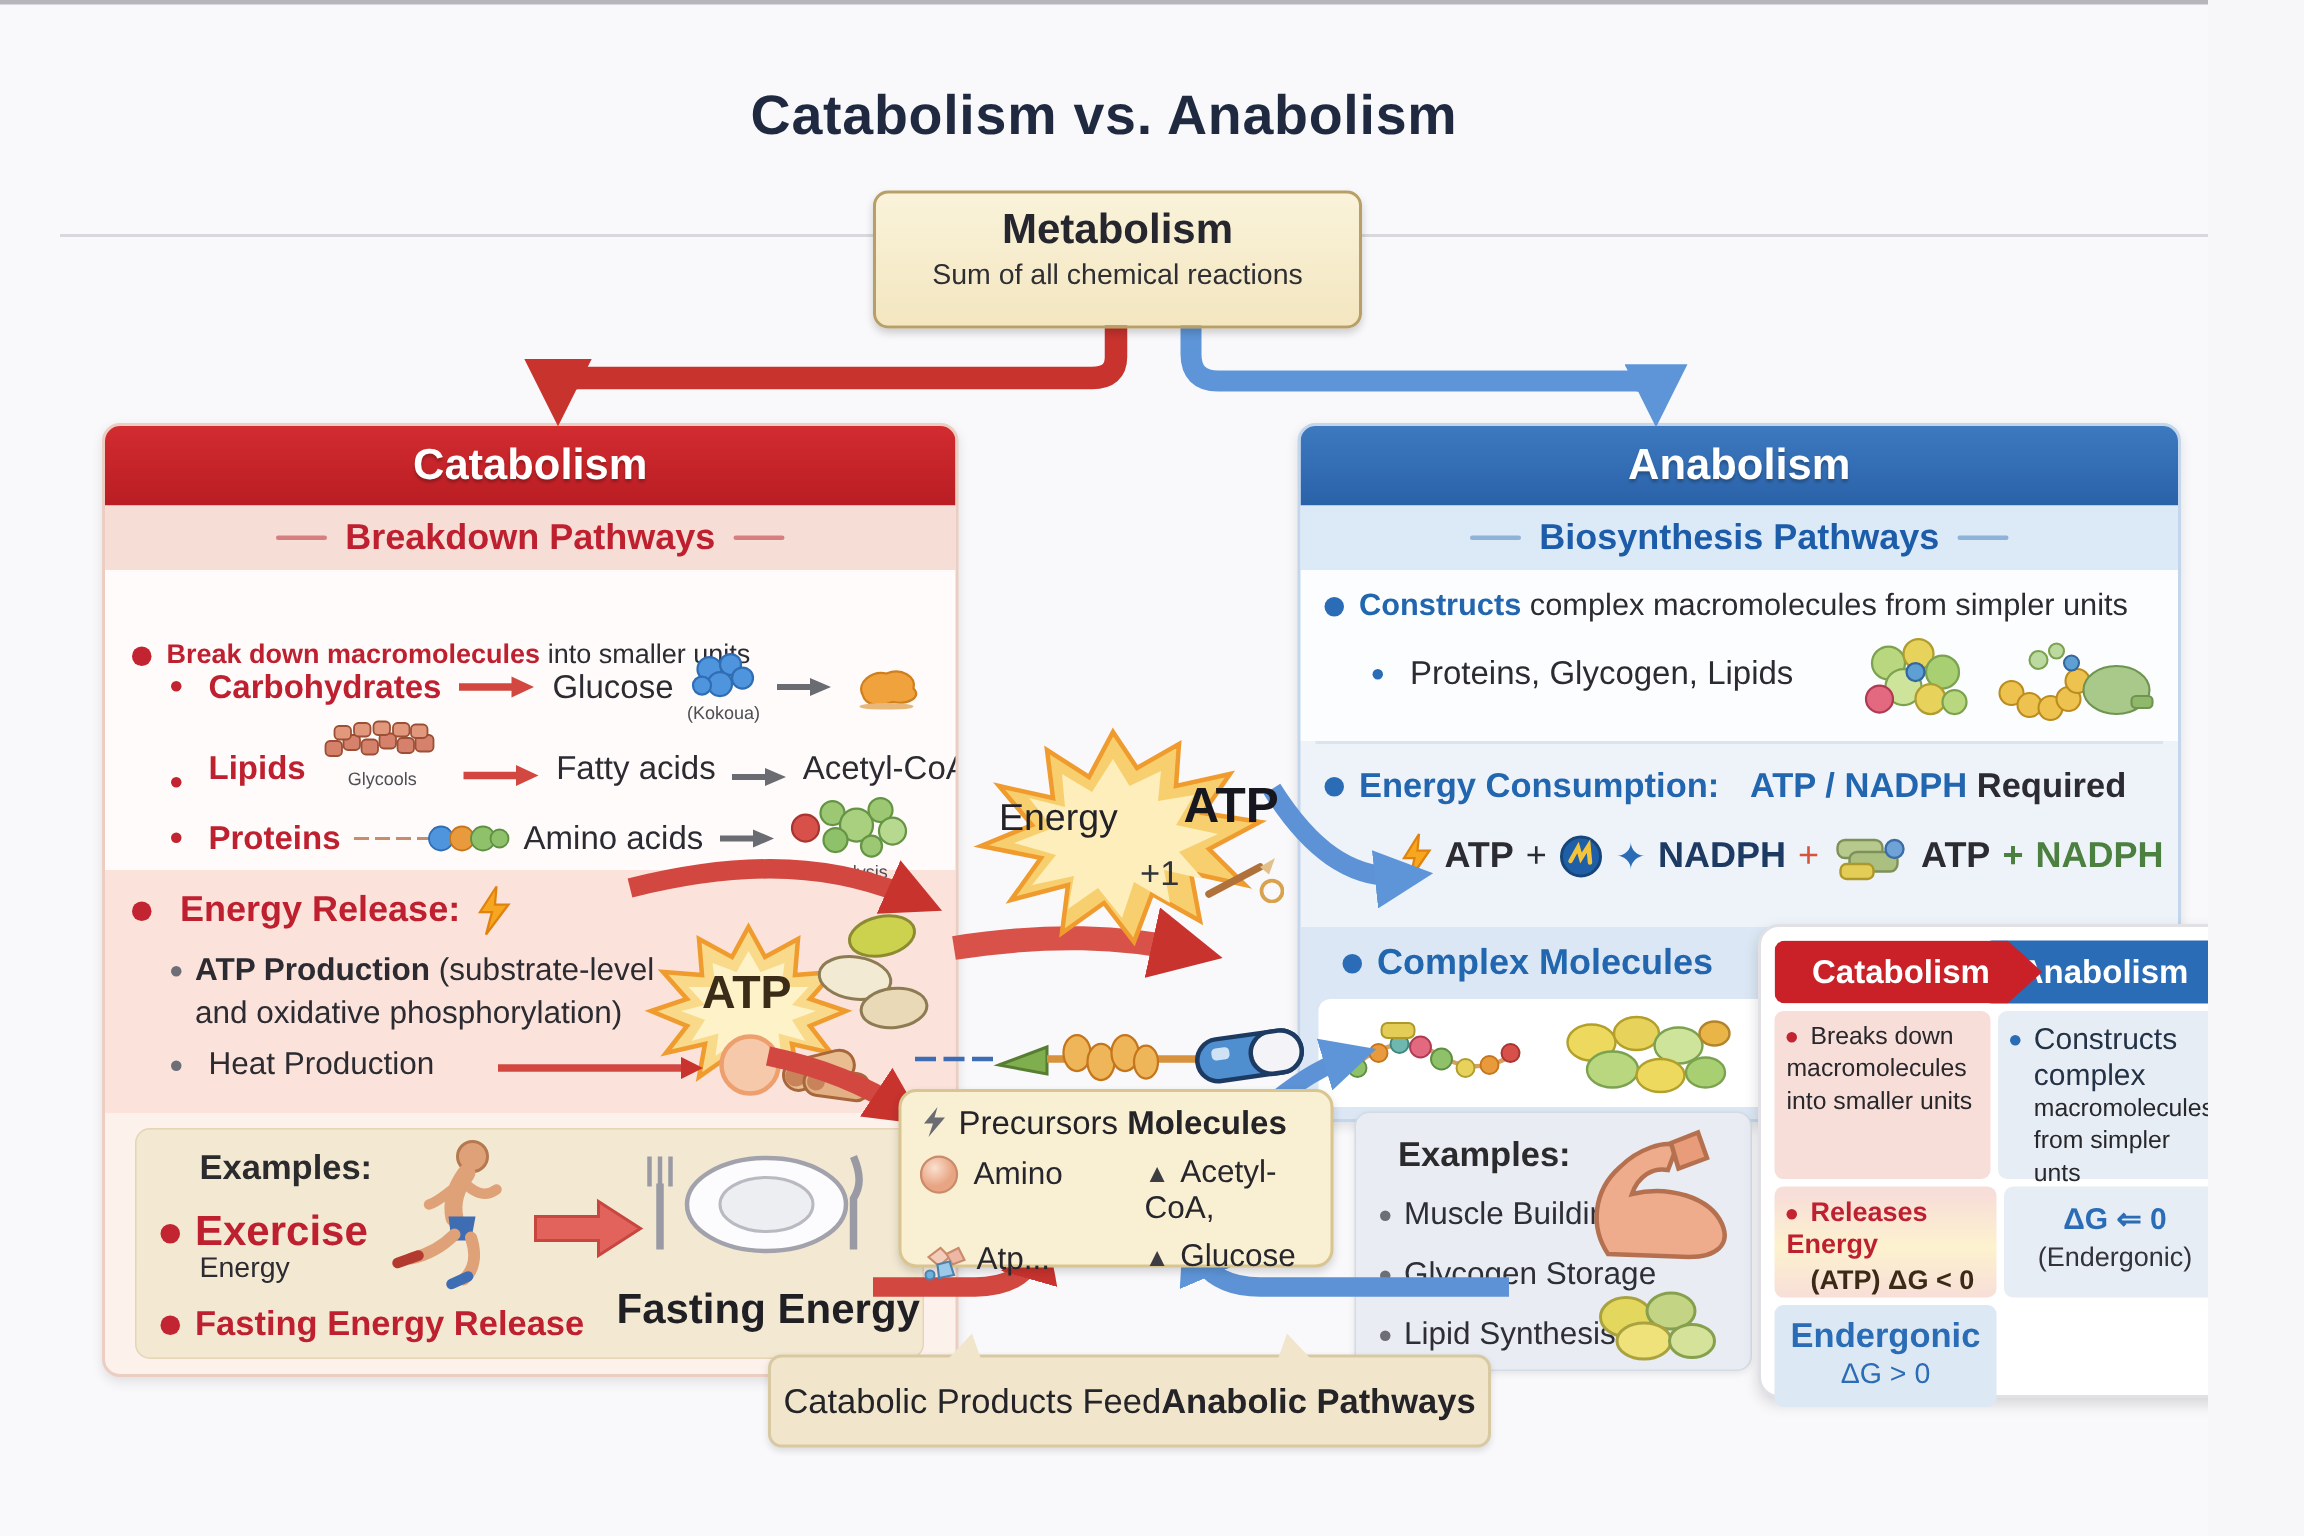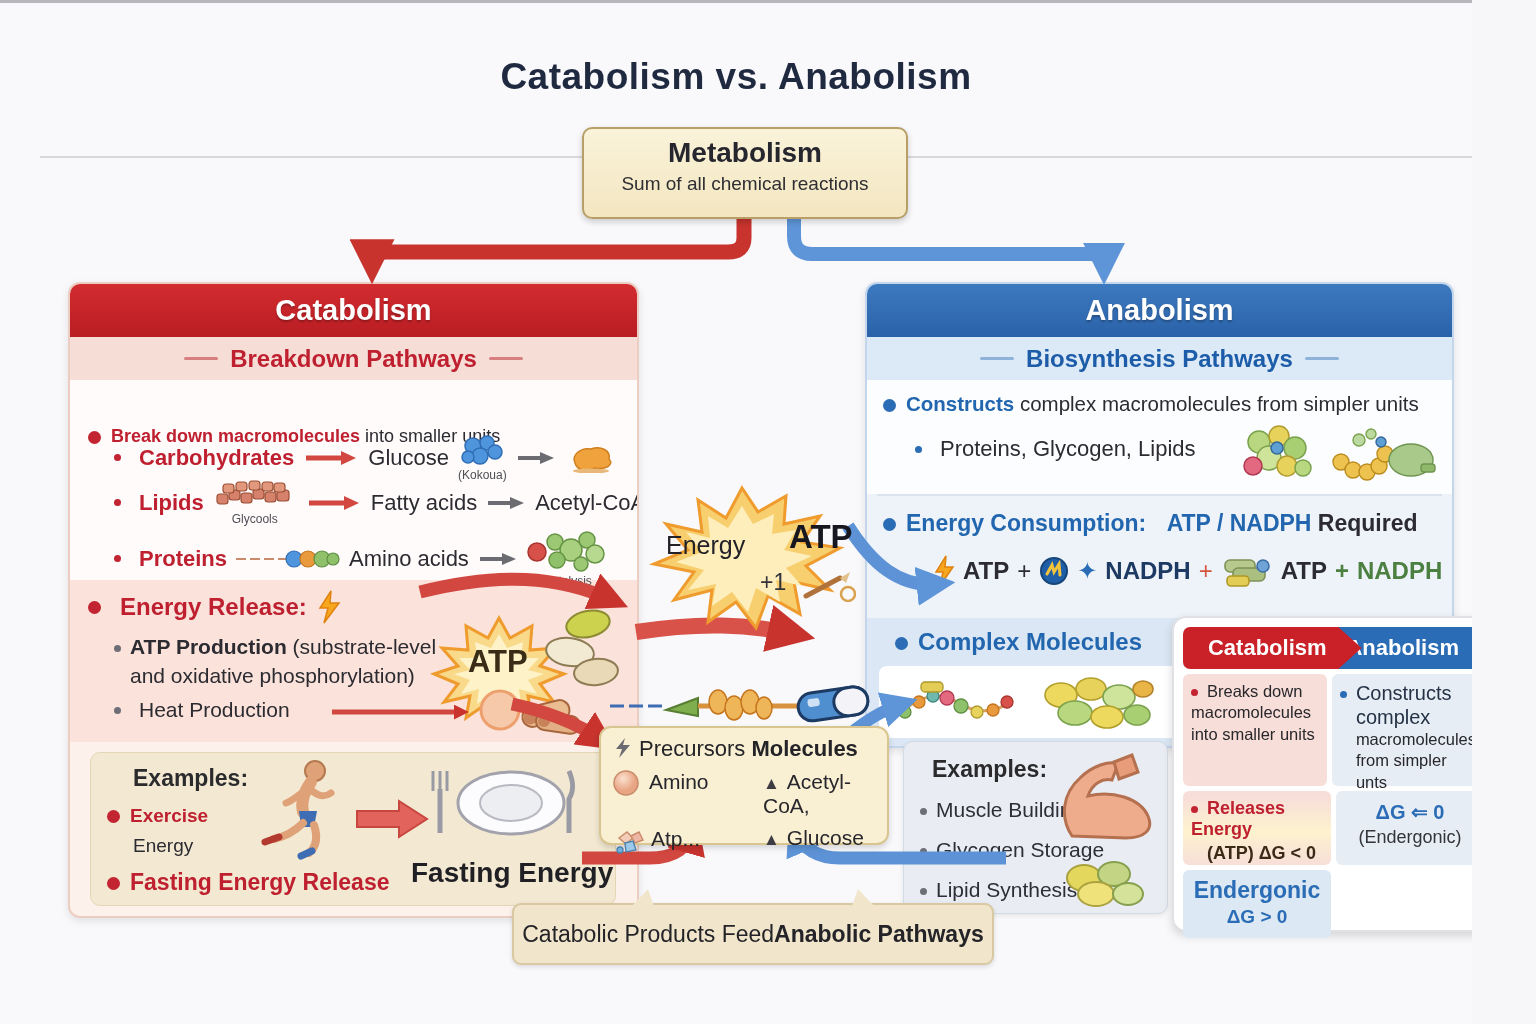--- a/index.html
+++ b/index.html
@@ -153,21 +153,21 @@
       <svg width="40" height="14">
           <path d="M2 7 H26" stroke="#6b6b72" stroke-width="4"></path>
           <path d="M24 1 L38 7 L24 13 z" fill="#6b6b72"></path>
         </svg>
       <svg width="52" height="30">
           <path d="M10 20 C6 12 16 4 26 6 C36 2 46 8 44 16 C50 22 40 27 30 25 C20 29 12 27 10 20 Z" fill="#f0a23c" stroke="#d07f1e" stroke-width="1.5"></path>
           <ellipse cx="26" cy="28" rx="18" ry="2.4" fill="#e8b87a"></ellipse>
         </svg>
     </div>
 
-    <div class="abs rowflex" style="left:44px;top:196px;font-size:22px;">
+    <div class="abs rowflex" style="left:44px;top:196px;font-size:22px;align-items:flex-end;">
       <span class="sdot red"></span>
       <span class="redb">Lipids</span>
       <span class="iconcol">
         <svg width="84" height="32">
             <g stroke="#9c4f35" stroke-width="1.2" fill="#d5816b">
               <rect x="4" y="14" width="11" height="10" rx="3"></rect>
               <rect x="16" y="10" width="11" height="10" rx="3"></rect>
               <rect x="28" y="13" width="11" height="10" rx="3"></rect>
               <rect x="40" y="9" width="11" height="10" rx="3"></rect>
               <rect x="52" y="12" width="11" height="10" rx="3"></rect>
@@ -282,21 +282,21 @@
       <svg class="abs" style="left:262px;top:44px;" width="78" height="44">
           <path d="M4 14 H46 V4 L74 22 L46 40 V30 H4 Z" fill="#e2625c" stroke="#c84640" stroke-width="2"></path>
         </svg>
       <svg class="abs" style="left:330px;top:8px;" width="160" height="84">
         <path d="M12 10 V30 M19 10 V30 M26 10 V30" stroke="#9a9aa4" stroke-width="3"></path>
         <path d="M19 28 V72" stroke="#9a9aa4" stroke-width="5"></path>
         <ellipse cx="90" cy="42" rx="53" ry="31" fill="#fcfcfe" stroke="#a2a2ac" stroke-width="3"></ellipse>
         <ellipse cx="90" cy="42" rx="31" ry="18" fill="#ecEEf2" stroke="#b9b9c2" stroke-width="2"></ellipse>
         <path d="M148 10 C153 22 153 30 148 38 V72" stroke="#9a9aa4" stroke-width="5" fill="none"></path>
       </svg>
-      <div class="abs" style="left:16px;top:52px;font-size:19px;text-align:center;">
+      <div class="abs" style="left:16px;top:52px;font-size:28px;text-align:center;">
         <span class="dot red"></span><span class="redb">Exercise</span>
       </div>
       <div class="abs dark" style="left:42px;top:82px;font-size:19px;">Energy</div>
       <div class="abs" style="left:16px;top:116px;font-size:23px;">
         <span class="dot red"></span><span class="redb">Fasting Energy Release</span>
       </div>
       <div class="abs" style="left:320px;top:104px;font-size:28px;font-weight:bold;color:#1f1f24;">Fasting Energy</div>
     </div>
   </div>
 
@@ -446,21 +446,21 @@
         <div style="font-size:18px;color:#3b2b16;font-weight:600;margin-left:16px;margin-top:3px;">(ATP)  ΔG &lt; 0</div>
       </div>
       <div class="cell blue" style="text-align:center;">
         <div style="font-size:20px;font-weight:bold;color:#2a6cb5;margin-top:2px;">ΔG ⇐ 0</div>
         <div style="font-size:18px;color:#33333a;margin-top:3px;">(Endergonic)</div>
       </div>
     </div>
     <div class="cmprow" style="grid-auto-rows:68px;">
       <div class="cell blue" style="text-align:center;background:#dce8f3;">
         <div style="font-size:23px;font-weight:bold;color:#2a6cb5;">Endergonic</div>
-        <div style="font-size:19px;font-weight:bold;color:#2a6cb5;margin-top:2px;">ΔG &gt; 0</div>
+        <div style="font-size:19px;font-weight:normal;color:#2a6cb5;margin-top:2px;">ΔG &gt; 0</div>
       </div>
     </div>
   </div>
 
   <svg class="abs burst" viewBox="0 0 212 148">
     <polygon points="106,4 122,28 150,12 148,40 184,32 166,58 204,64 170,82 194,106 158,98 164,130 132,112 120,144 100,118 72,138 76,106 38,116 58,88 18,80 52,66 30,40 66,48 62,16 90,34" fill="#f8cf6e" stroke="#ef9b2d" stroke-width="3"></polygon>
     <polygon points="106,22 117,40 138,30 136,50 160,46 148,66 176,72 150,84 166,102 140,96 144,118 120,104 112,128 96,108 76,122 80,100 52,106 68,86 40,78 66,68 50,48 74,54 72,32 92,44" fill="#fdeebc"></polygon>
   </svg>
   <div class="abs energytxt">Energy</div>
   <div class="abs atpbig">ATP</div>

